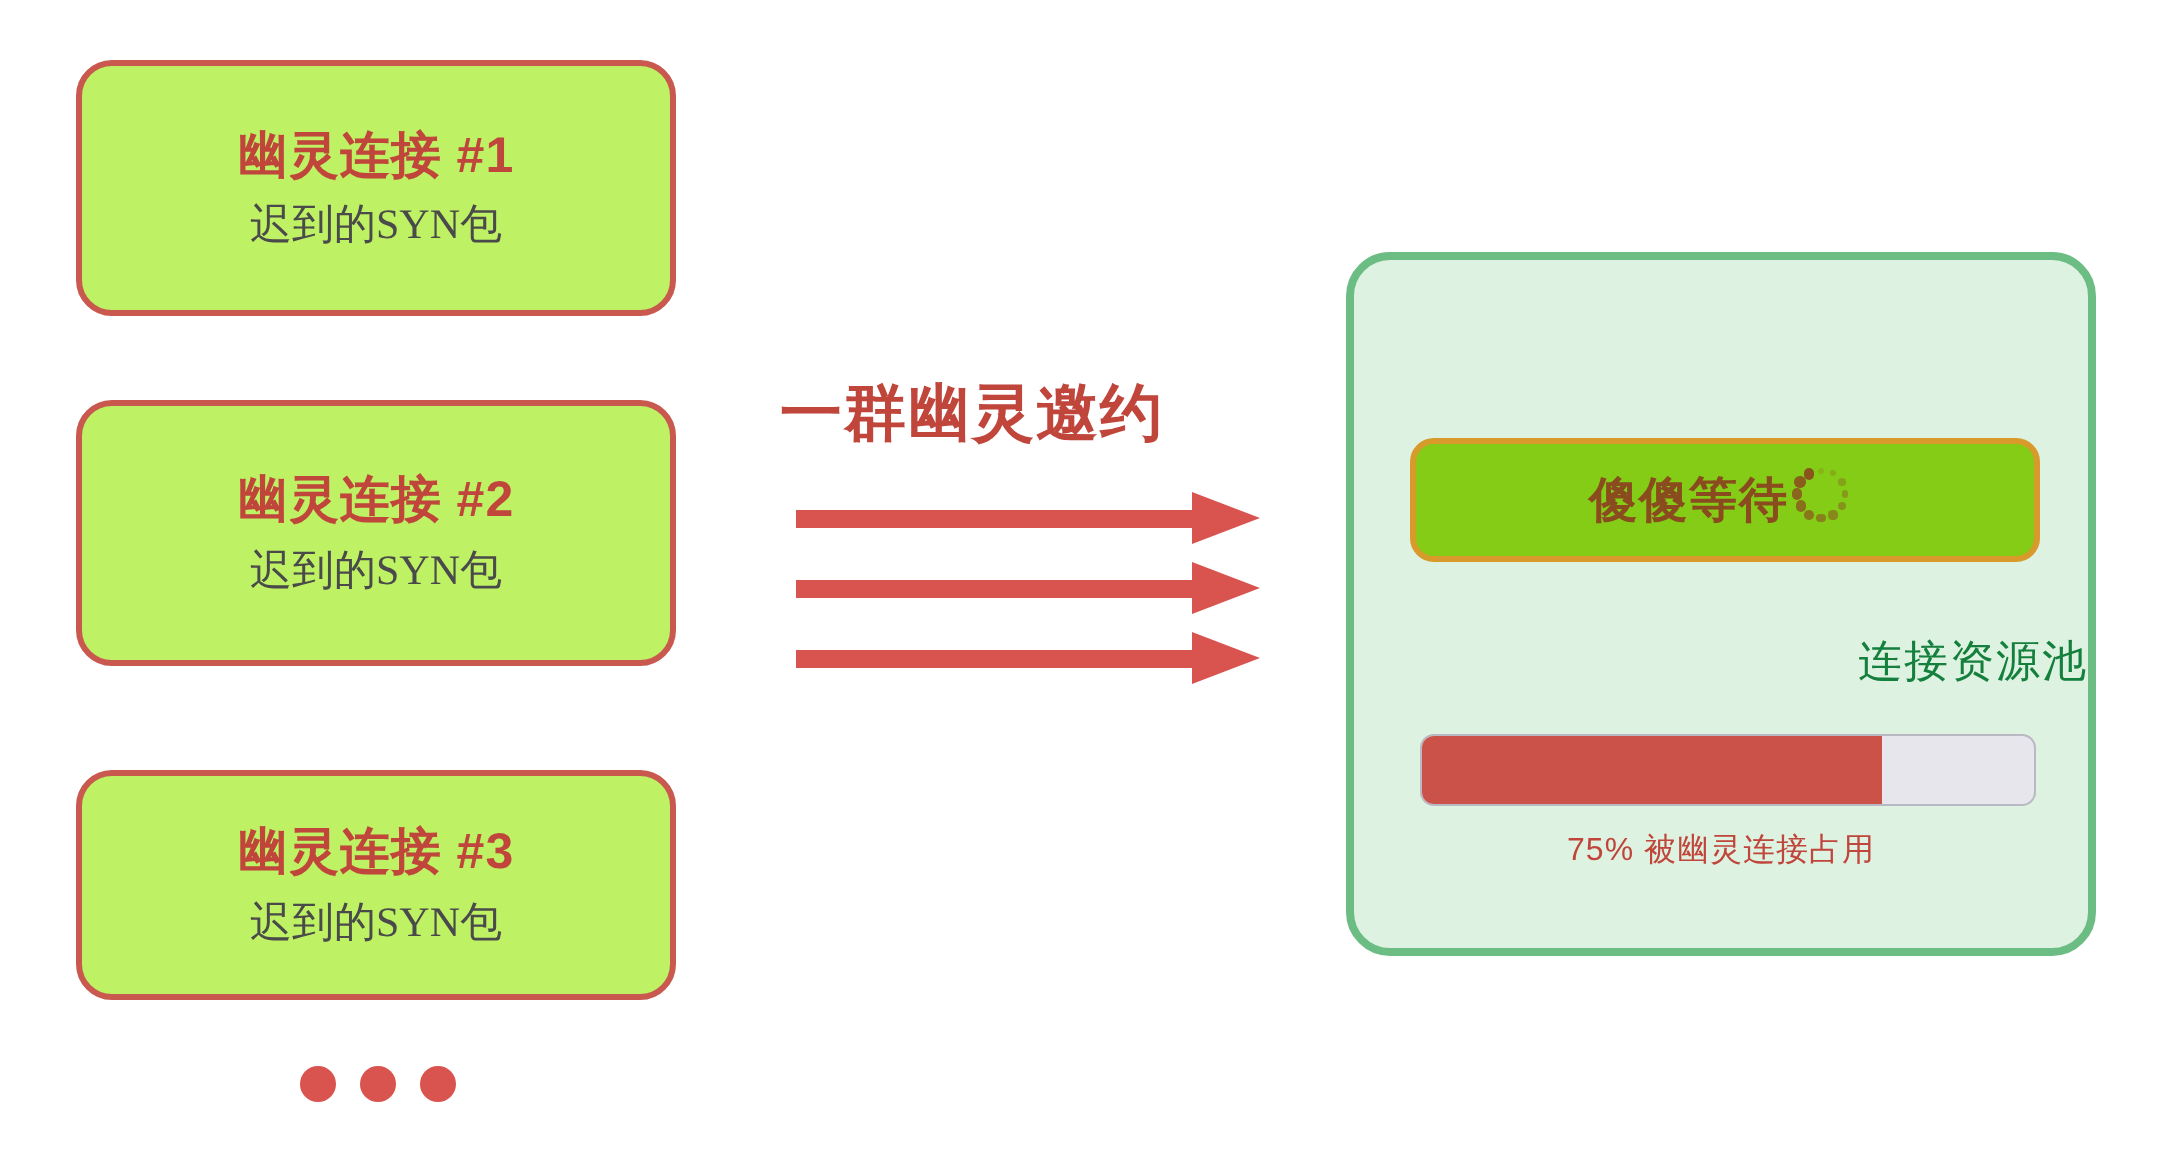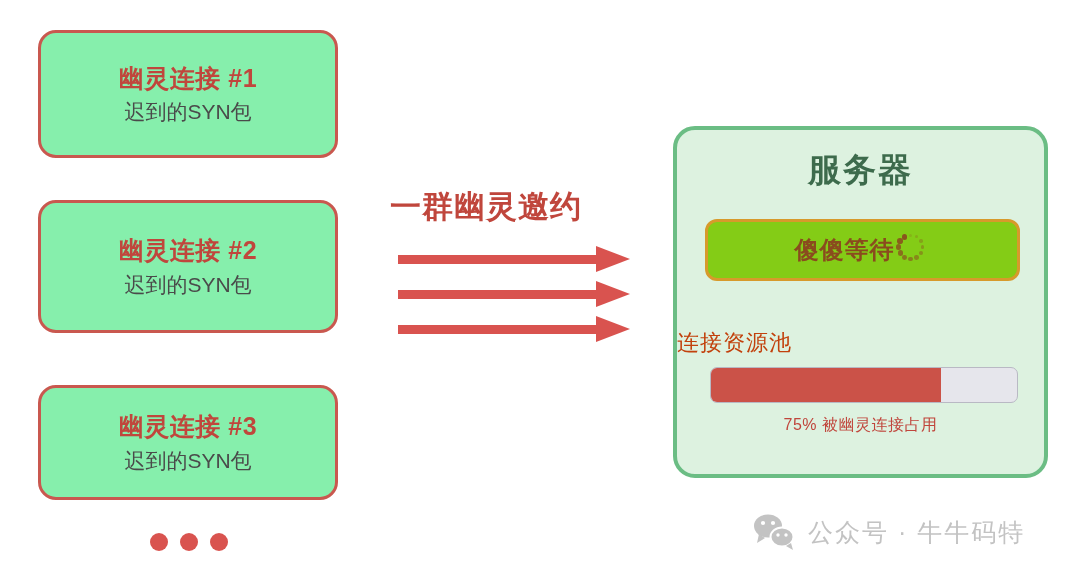--- a/index.html
+++ b/index.html
@@ -17,21 +17,21 @@
     background: #ffffff;
     overflow: hidden;
   }
 
   
   .ghost-card {
     position: absolute;
     left: 38px;
     width: 300px;
     box-sizing: border-box;
-    background: #86efac;
+    background: #bef264;
     border: 3px solid #c9584f;
     border-radius: 18px;
     display: flex;
     flex-direction: column;
     align-items: center;
     justify-content: center;
   }
   #card-1 { top: 30px;  height: 128px; }
   #card-2 { top: 200px; height: 133px; text-align: right; }
   #card-3 { top: 385px; height: 115px; }
@@ -41,20 +41,21 @@
     font-weight: bold;
     color: #c0463c;
     letter-spacing: 0.5px;
     line-height: 1.15;
   }
   .ghost-card .card-sub {
     margin-top: 8px;
     font-size: 21px;
     color: #4a4a4a;
     line-height: 1.15;
+    font-family: Liberation Serif, serif;
   }
 
   
   #ellipsis-dots {
     position: absolute;
     left: 150px;
     top: 533px;
     width: 78px;
     display: flex;
     justify-content: space-between;
@@ -163,25 +164,25 @@
     height: 6px;
     border-radius: 50%;
     background: #8a4b1e;
     left: 14px;
     top: 14px;
   }
 
   #pool-label {
     position: absolute;
     left: 0;
-    top: 198px;
+    top: 186px;
     width: 100%;
-    text-align: left;
+    text-align: right;
     font-size: 22px;
-    color: #c2410c;
+    color: #15803d;
     letter-spacing: 1px;
   }
 
   #pool-bar-track {
     position: absolute;
     left: 33px;
     top: 237px;
     width: 308px;
     height: 36px;
     box-sizing: border-box;
@@ -262,21 +263,20 @@
   <div class="arrow-row" id="arrow-2">
     <span class="shaft"></span>
     <span class="head"></span>
   </div>
   <div class="arrow-row" id="arrow-3">
     <span class="shaft"></span>
     <span class="head"></span>
   </div>
 
   <div id="server-panel">
-    <div id="server-title">服务器</div>
 
     <div id="waiting-badge">
       <span id="waiting-text">傻傻等待</span>
       <span id="waiting-spinner">
           <span style="width: 3px; height: 3px; left: 12.5px; top: 0.5px; opacity: 0.18;"></span>
           <span style="width: 3.26667px; height: 3.26667px; left: 18.3667px; top: 1.97436px; opacity: 0.25;"></span>
           <span style="width: 3.53333px; height: 3.53333px; left: 22.6256px; top: 6.23333px; opacity: 0.32;"></span>
           <span style="width: 3.8px; height: 3.8px; left: 24.1px; top: 12.1px; opacity: 0.39;"></span>
           <span style="width: 4.06667px; height: 4.06667px; left: 22.359px; top: 17.9667px; opacity: 0.45;"></span>
           <span style="width: 4.33333px; height: 4.33333px; left: 17.8333px; top: 22.2256px; opacity: 0.52;"></span>
@@ -291,29 +291,14 @@
 
     <div id="pool-label">连接资源池</div>
 
     <div id="pool-bar-track">
       <div id="pool-bar-fill" style="width: 75%;"></div>
     </div>
 
     <div id="pool-caption">75% 被幽灵连接占用</div>
   </div>
 
-  <div id="watermark">
-    <span id="wechat-icon">
-      <svg width="44" height="40" viewBox="0 0 44 40" xmlns="http://www.w3.org/2000/svg">
-        <ellipse cx="16" cy="14" rx="14" ry="11.5" fill="#c3c3c3"></ellipse>
-        <polygon points="7,22 5,31 13,26" fill="#c3c3c3"></polygon>
-        <circle cx="11" cy="11" r="2.1" fill="#ffffff"></circle>
-        <circle cx="21" cy="11" r="2.1" fill="#ffffff"></circle>
-        <ellipse cx="30" cy="25" rx="11.5" ry="9.5" fill="#c3c3c3" stroke="#ffffff" stroke-width="2"></ellipse>
-        <polygon points="39,31 41,38 34,34" fill="#c3c3c3"></polygon>
-        <circle cx="26" cy="23" r="1.7" fill="#ffffff"></circle>
-        <circle cx="34" cy="23" r="1.7" fill="#ffffff"></circle>
-      </svg>
-    </span>
-    <span id="watermark-text">公众号 · 牛牛码特</span>
-  </div>
 
 </div>
 
 </body></html>

